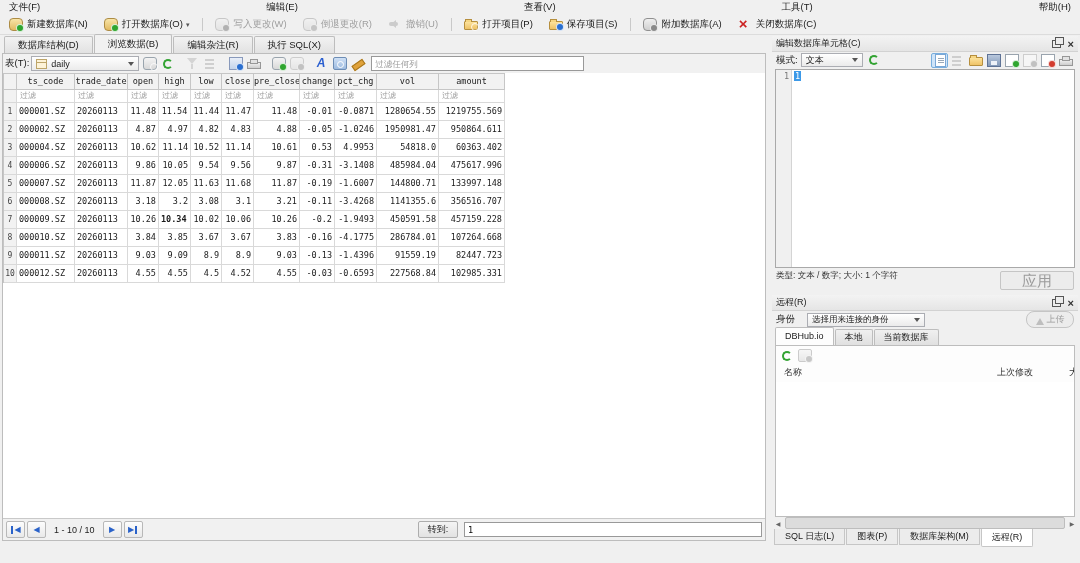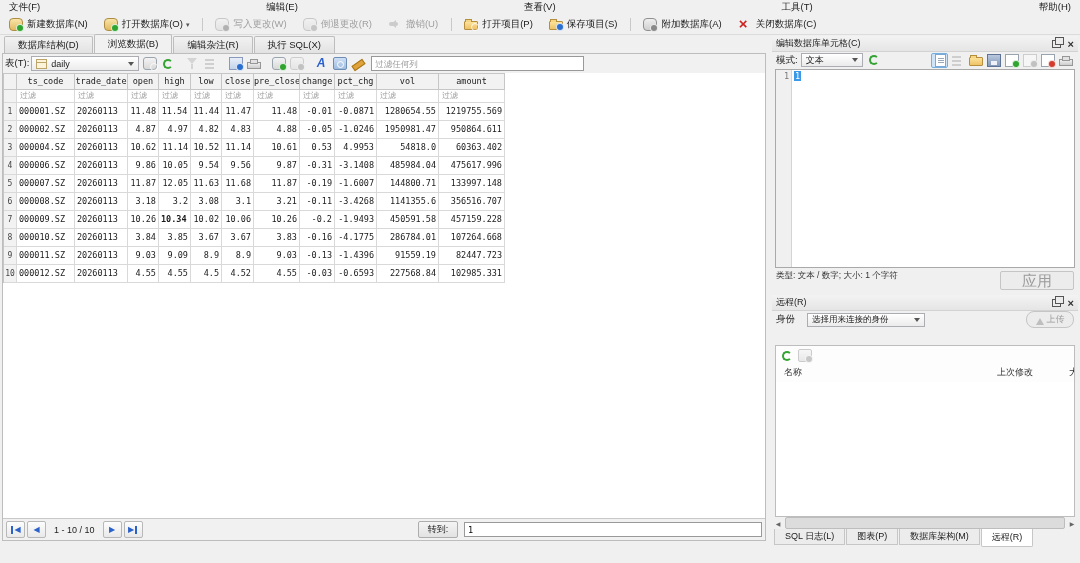--- a/index.html
+++ b/index.html
@@ -525,20 +525,25 @@
       <div id="identity-combo">
         <span>选择用来连接的身份</span>
         <span class="carr"></span>
       </div>
       <div id="upload-btn" class="disabled">
         <span class="ic i-upload"></span>
         <span>上传</span>
       </div>
     </div>
 
+    <div id="remote-tabs">
+      <div class="rtab active">DBHub.io</div>
+        <div class="rtab">本地</div>
+        <div class="rtab">当前数据库</div>
+    </div>
 
     <div id="remote-frame">
       <div id="remote-icons">
         <div class="bibtn">
             <span class="ic i-refresh"></span>
           </div>
           <div class="bibtn disabled">
             <span class="ic i-user-database"></span>
           </div>
       </div>

